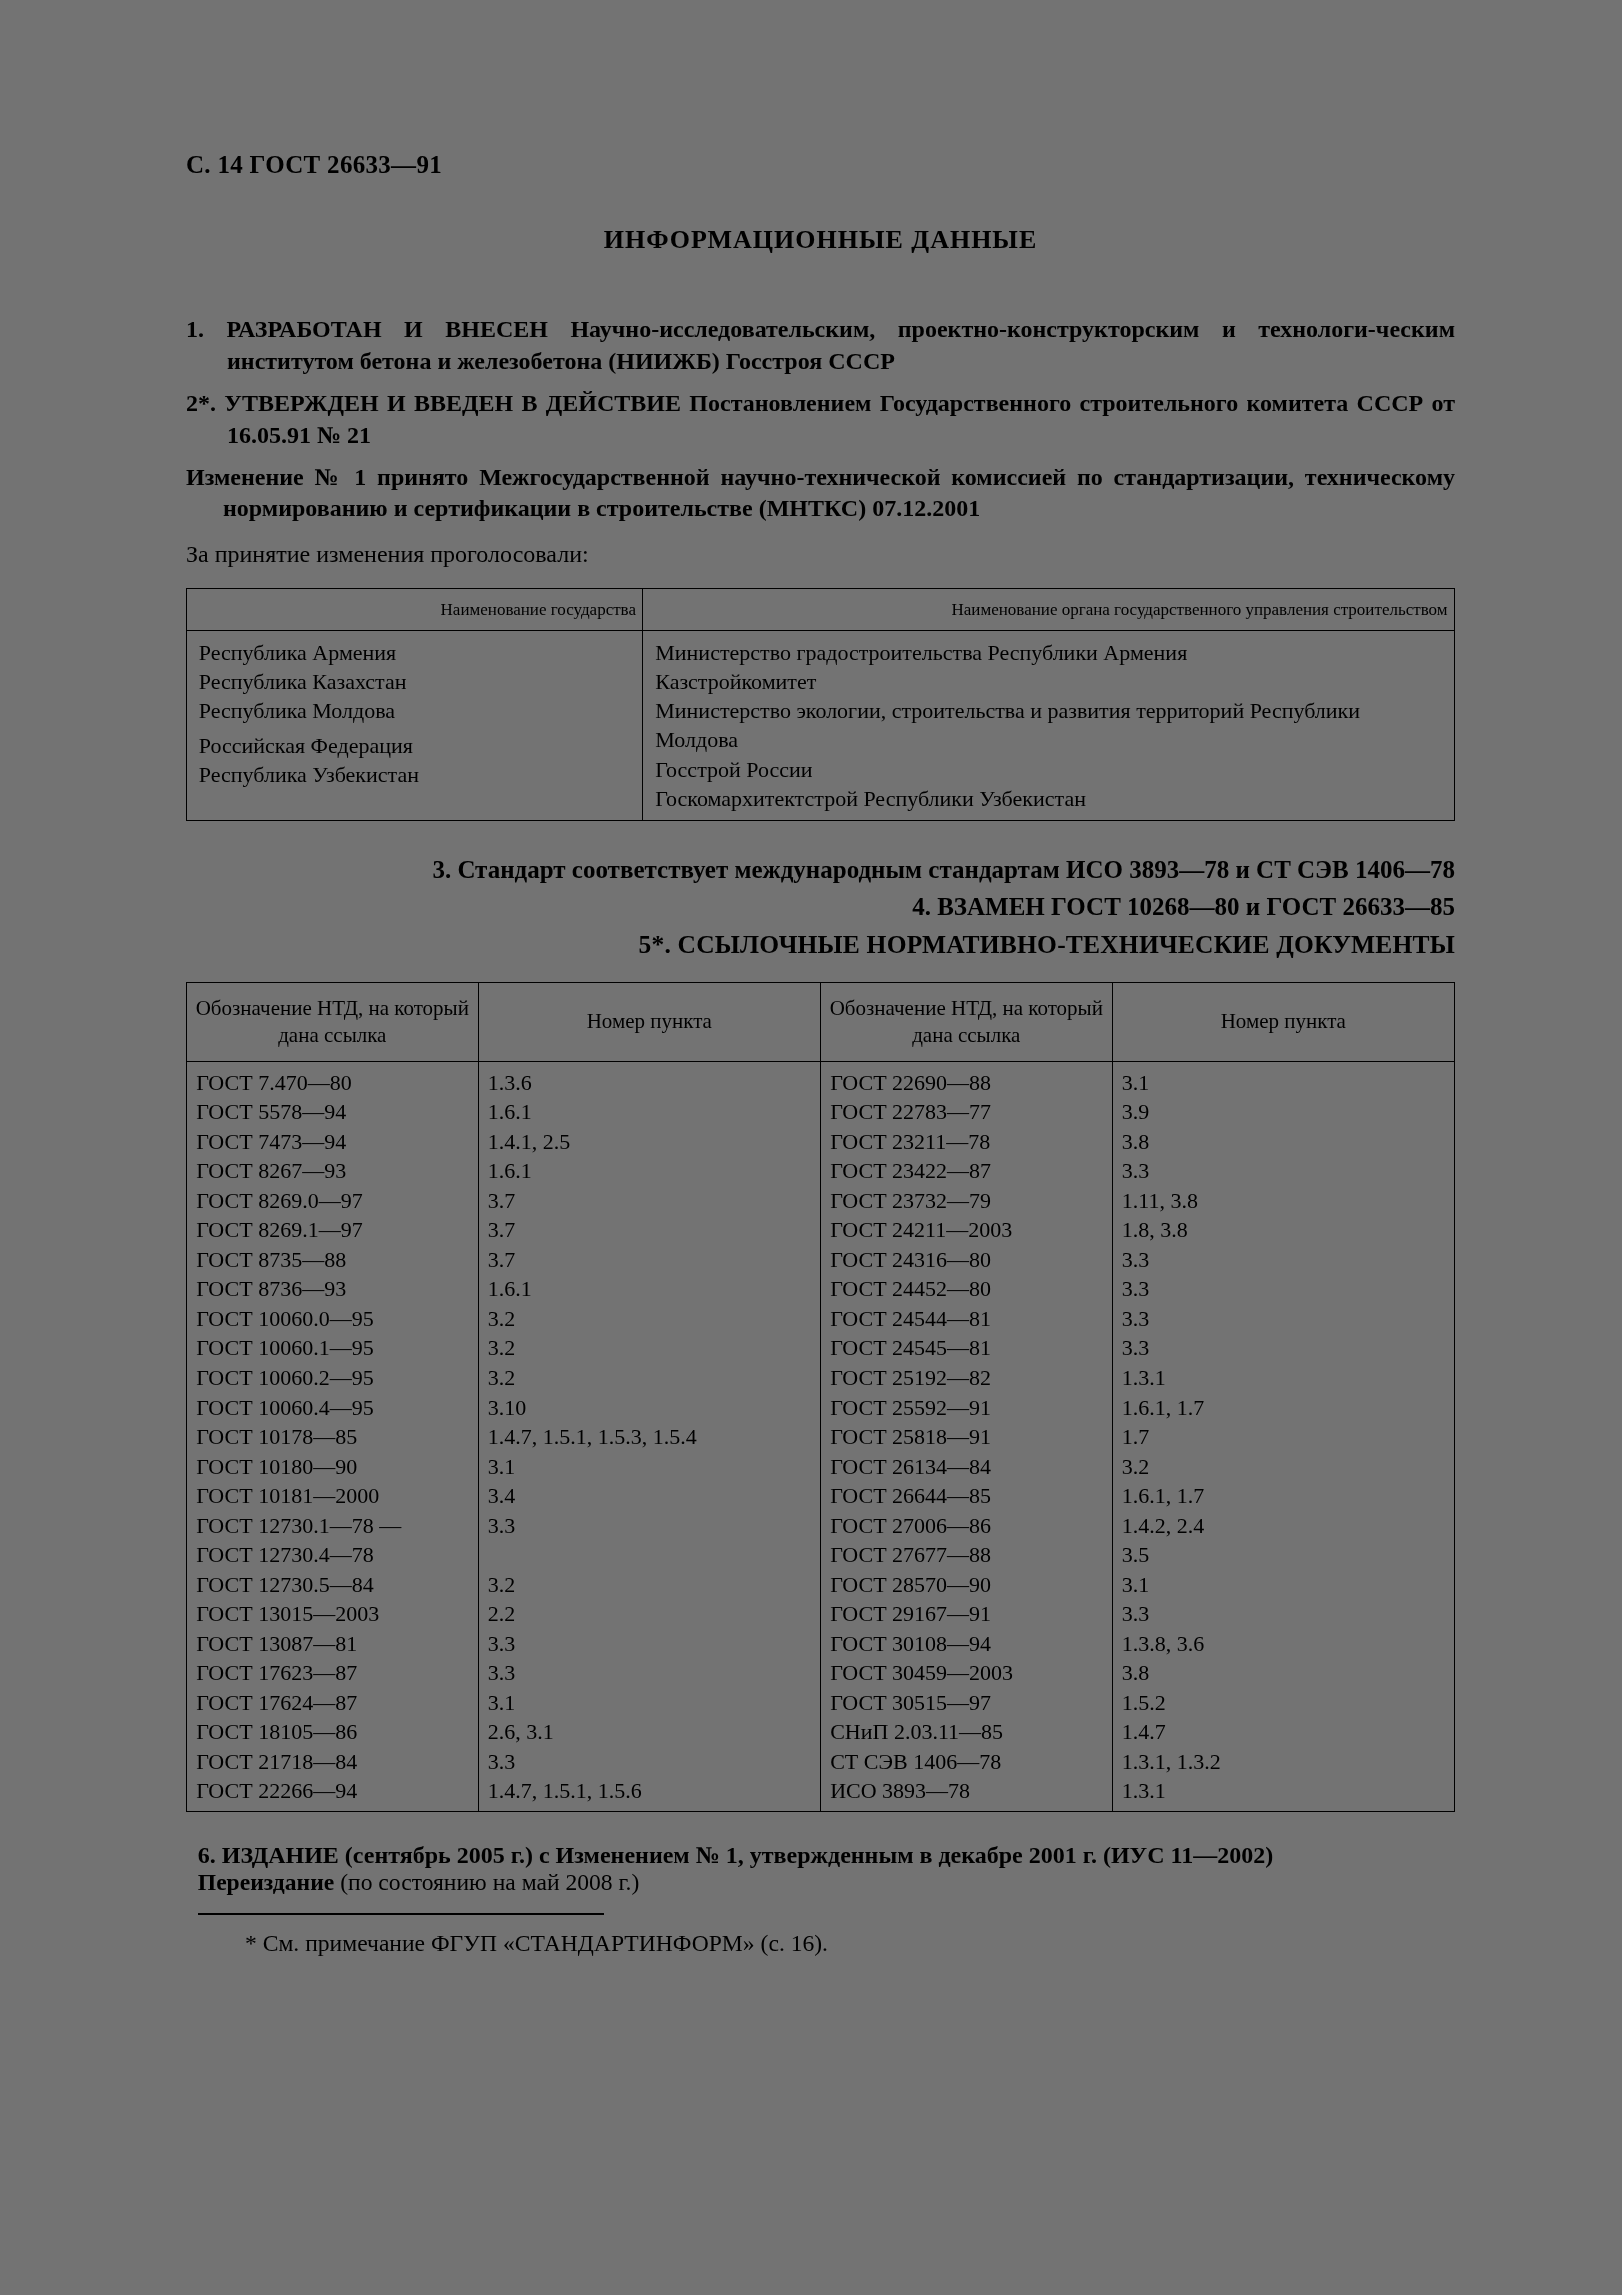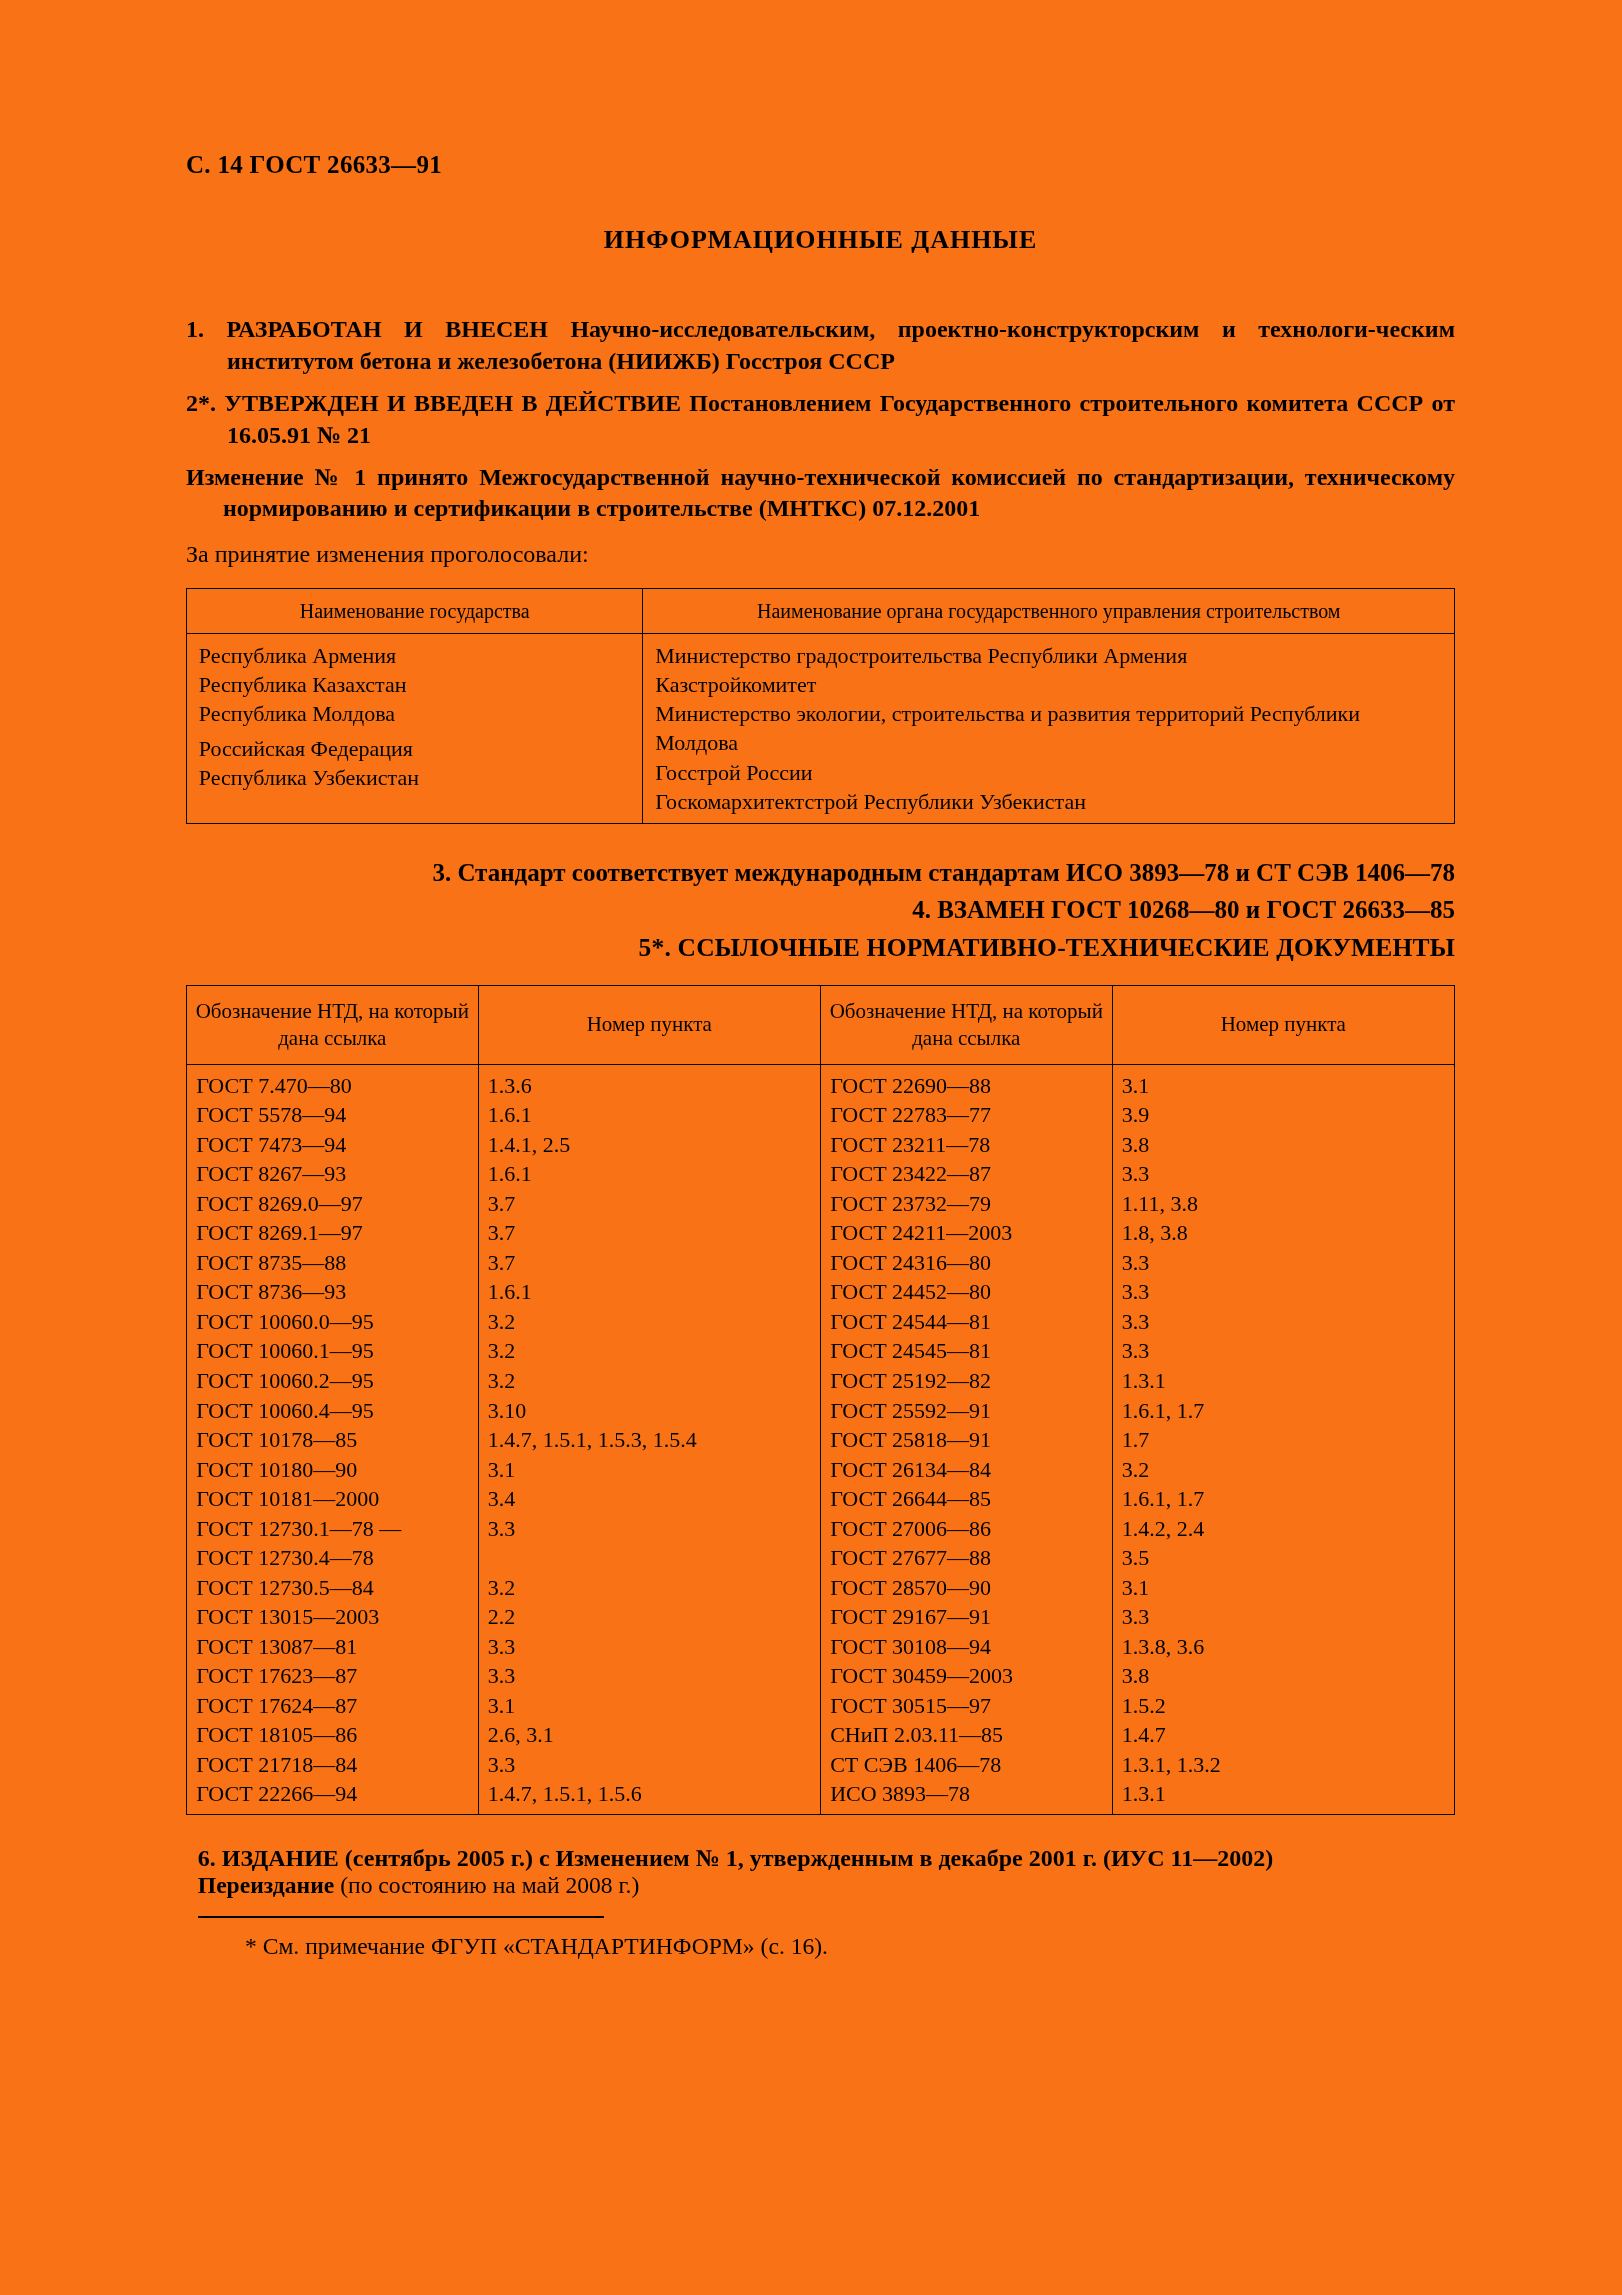--- a/index.html
+++ b/index.html
@@ -10,21 +10,21 @@
   body {
     font-family: "Liberation Serif", serif;
     color: #000000;
   }
   .page {
     width: 1622px;
     height: 2295px;
     position: relative;
     box-sizing: border-box;
     padding: 0;
-    background: #f97316;
+    background: #737373;
     overflow: hidden;
   }
   .content {
     position: absolute;
     left: 186px;
     top: 151px;
     width: 1269px;
   }
   .page-header {
     font-family: "Liberation Serif", serif;
@@ -71,22 +71,22 @@
     margin-top: 6.5px;
     margin-bottom: 35px;
   }
   table.states th, table.states td {
     border: 1.3px solid #000;
     padding: 6.5px 11.8px;
     vertical-align: top;
     font-weight: normal;
   }
   table.states th {
-    text-align: center;
-    font-size: 20px;
+    text-align: right;
+    font-size: 17px;
     padding: 10.5px 6.5px;
   }
   table.states td {
     line-height: 1.33;
     font-size: 22px;
   }
   table.states td.col1 { width: 36%; }
   .cellline { display: block; }
   .gap-top { padding-top: 5.2px; display: block; }
 

